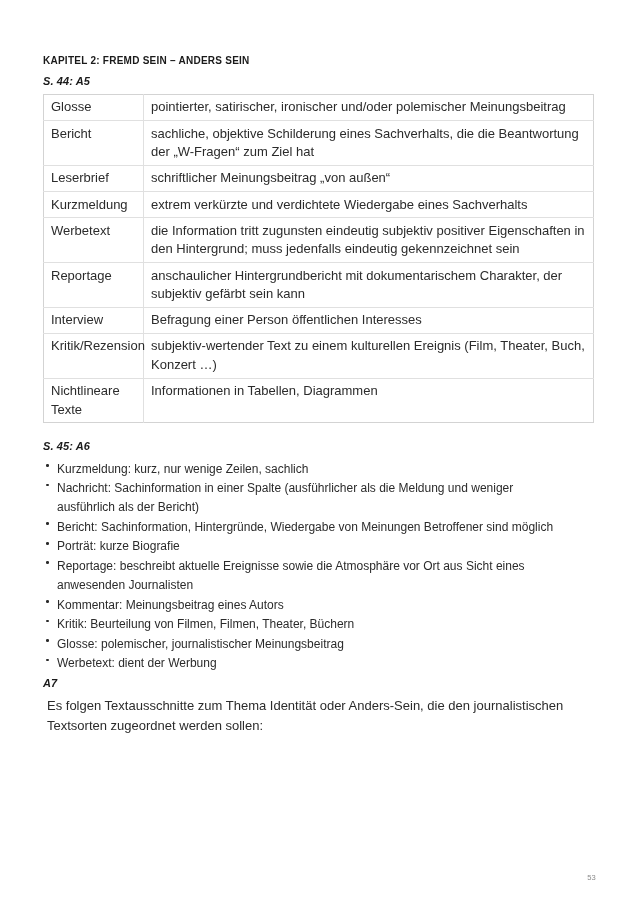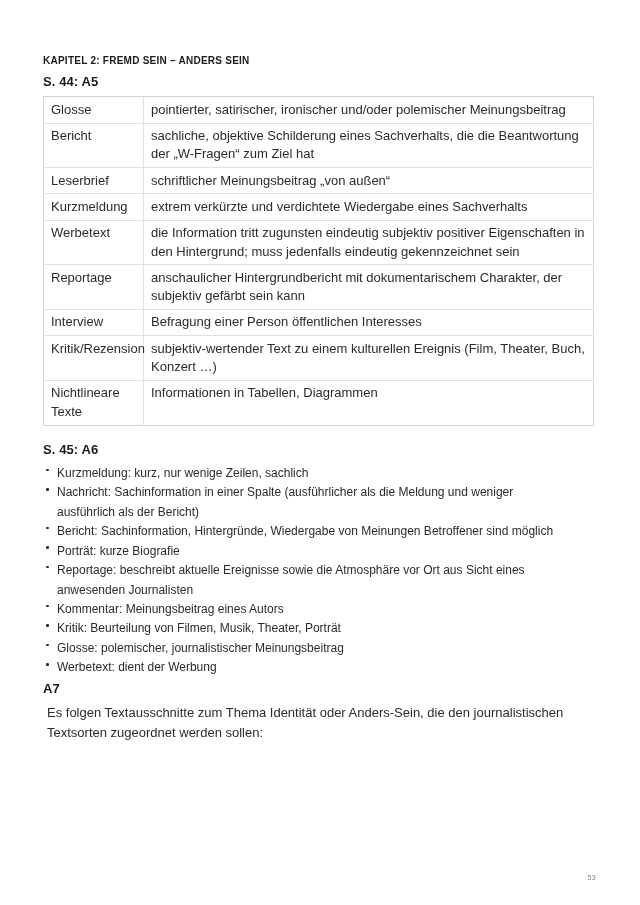--- a/index.html
+++ b/index.html
@@ -36,26 +36,27 @@
   .chapter-title {
     font-size: 10px;
     font-weight: bold;
     letter-spacing: 0.25px;
     color: #1a1a1a;
     margin: 0 0 9px 0;
     line-height: 1.1;
   }
 
   .task-label {
-    font-size: 13px;
+    font-size: 11px;
     font-weight: bold;
     color: #1a1a1a;
     margin: 0 0 7px 0;
     line-height: 1.1;
     letter-spacing: 0.1px;
+    font-style: italic;
   }
 
   .task-label.spaced-top {
     margin-top: 17px;
   }
 
   
   .textsorten-table {
     border-collapse: collapse;
     width: 522px;
@@ -183,21 +184,21 @@
 
     <div class="task-label spaced-top">S. 45: A6</div>
 
     <ul class="bullet-list">
       <li>Kurzmeldung: kurz, nur wenige Zeilen, sachlich</li>
       <li>Nachricht: Sachinformation in einer Spalte (ausführlicher als die Meldung und weniger ausführlich als der Bericht)</li>
       <li>Bericht: Sachinformation, Hintergründe, Wiedergabe von Meinungen Betroffener sind möglich</li>
       <li>Porträt: kurze Biografie</li>
       <li>Reportage: beschreibt aktuelle Ereignisse sowie die Atmosphäre vor Ort aus Sicht eines anwesenden Journalisten</li>
       <li>Kommentar: Meinungsbeitrag eines Autors</li>
-      <li>Kritik: Beurteilung von Filmen, Musik, Theater, Porträt</li>
+      <li>Kritik: Beurteilung von Filmen, Filmen, Theater, Büchern</li>
       <li>Glosse: polemischer, journalistischer Meinungsbeitrag</li>
       <li>Werbetext: dient der Werbung</li>
     </ul>
 
     <div class="task-label" style="margin-top:4px;">A7</div>
 
     <p class="intro-line">Es folgen Textausschnitte zum Thema Identität oder Anders-Sein, die den journalistischen Textsorten zugeordnet werden sollen:</p>
 
   </div>
 

